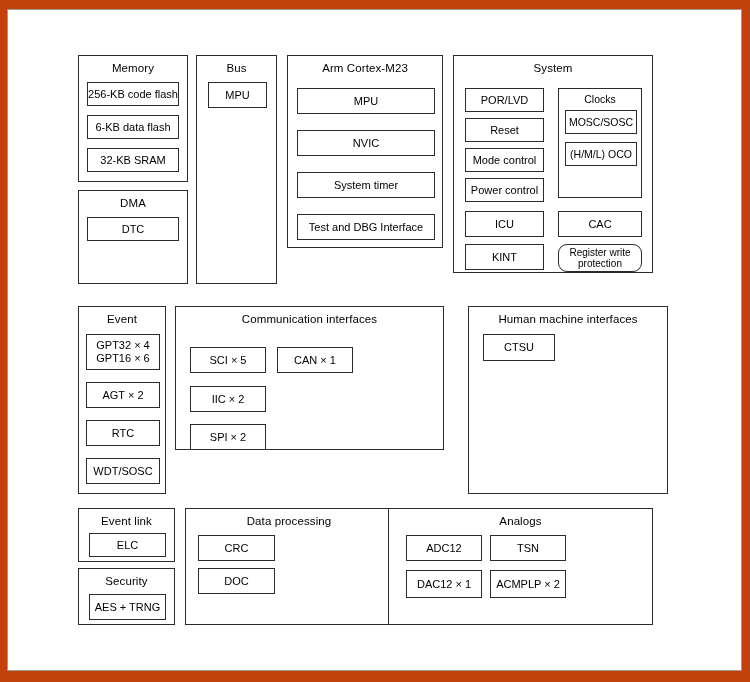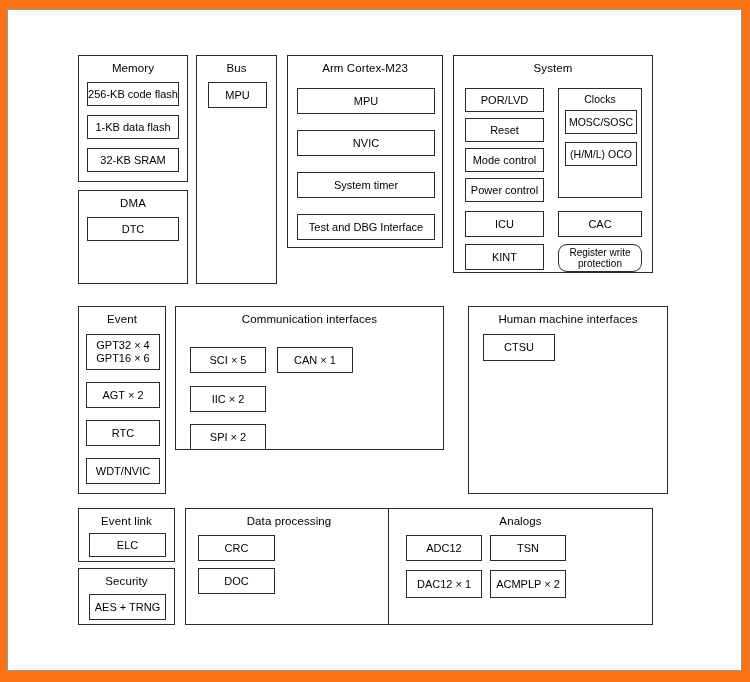--- a/index.html
+++ b/index.html
@@ -12,21 +12,21 @@
     height: 682px;
     font-family: "Liberation Sans", sans-serif;
     color: #000000;
     overflow: hidden;
   }
 
   #page {
     position: relative;
     width: 750px;
     height: 682px;
-    background: #f97316;
+    background: #c2410c;
   }
 
   
   .outer-frame {
     position: absolute;
     left: 7px;
     top: 9px;
     width: 735px;
     height: 662px;
     border: 1px solid #9a9a9a;
@@ -93,21 +93,21 @@
 <div id="page">
 
   <div class="outer-frame"></div>
 
   <div class="group" style="left:78px; top:55px; width:110px; height:127px;">
     <div class="group-title">Memory</div>
     <div class="blk" style="left:8px; top:26px; width:92px; height:24px;">
       <span class="lbl">256-KB code flash</span>
     </div>
     <div class="blk" style="left:8px; top:59px; width:92px; height:24px;">
-      <span class="lbl">1-KB data flash</span>
+      <span class="lbl">6-KB data flash</span>
     </div>
     <div class="blk" style="left:8px; top:92px; width:92px; height:24px;">
       <span class="lbl">32-KB SRAM</span>
     </div>
   </div>
 
   <div class="group" style="left:78px; top:190px; width:110px; height:94px;">
     <div class="group-title">DMA</div>
     <div class="blk" style="left:8px; top:26px; width:92px; height:24px;">
       <span class="lbl">DTC</span>
@@ -184,21 +184,21 @@
       <span class="lbl">GPT32 × 4
 GPT16 × 6</span>
     </div>
     <div class="blk" style="left:7px; top:75px; width:74px; height:26px;">
       <span class="lbl">AGT × 2</span>
     </div>
     <div class="blk" style="left:7px; top:113px; width:74px; height:26px;">
       <span class="lbl">RTC</span>
     </div>
     <div class="blk" style="left:7px; top:151px; width:74px; height:26px;">
-      <span class="lbl">WDT/NVIC</span>
+      <span class="lbl">WDT/SOSC</span>
     </div>
   </div>
 
   <div class="group" style="left:175px; top:306px; width:269px; height:144px;">
     <div class="group-title">Communication interfaces</div>
     <div class="blk" style="left:14px; top:40px; width:76px; height:26px;">
       <span class="lbl">SCI × 5</span>
     </div>
     <div class="blk" style="left:101px; top:40px; width:76px; height:26px;">
       <span class="lbl">CAN × 1</span>

